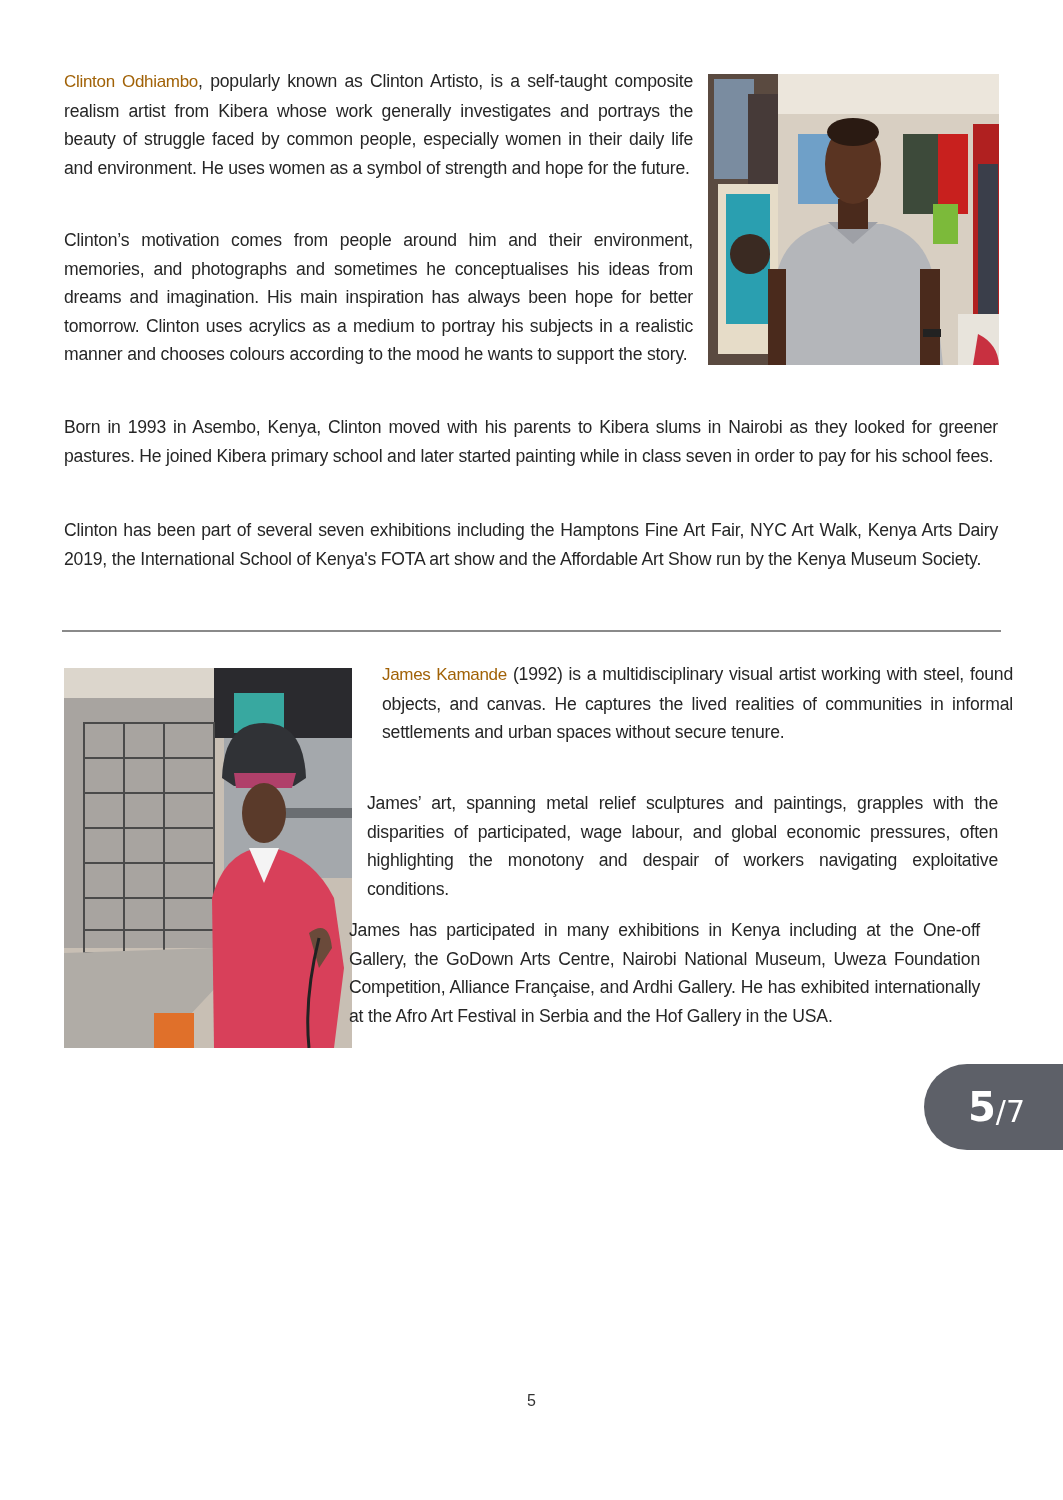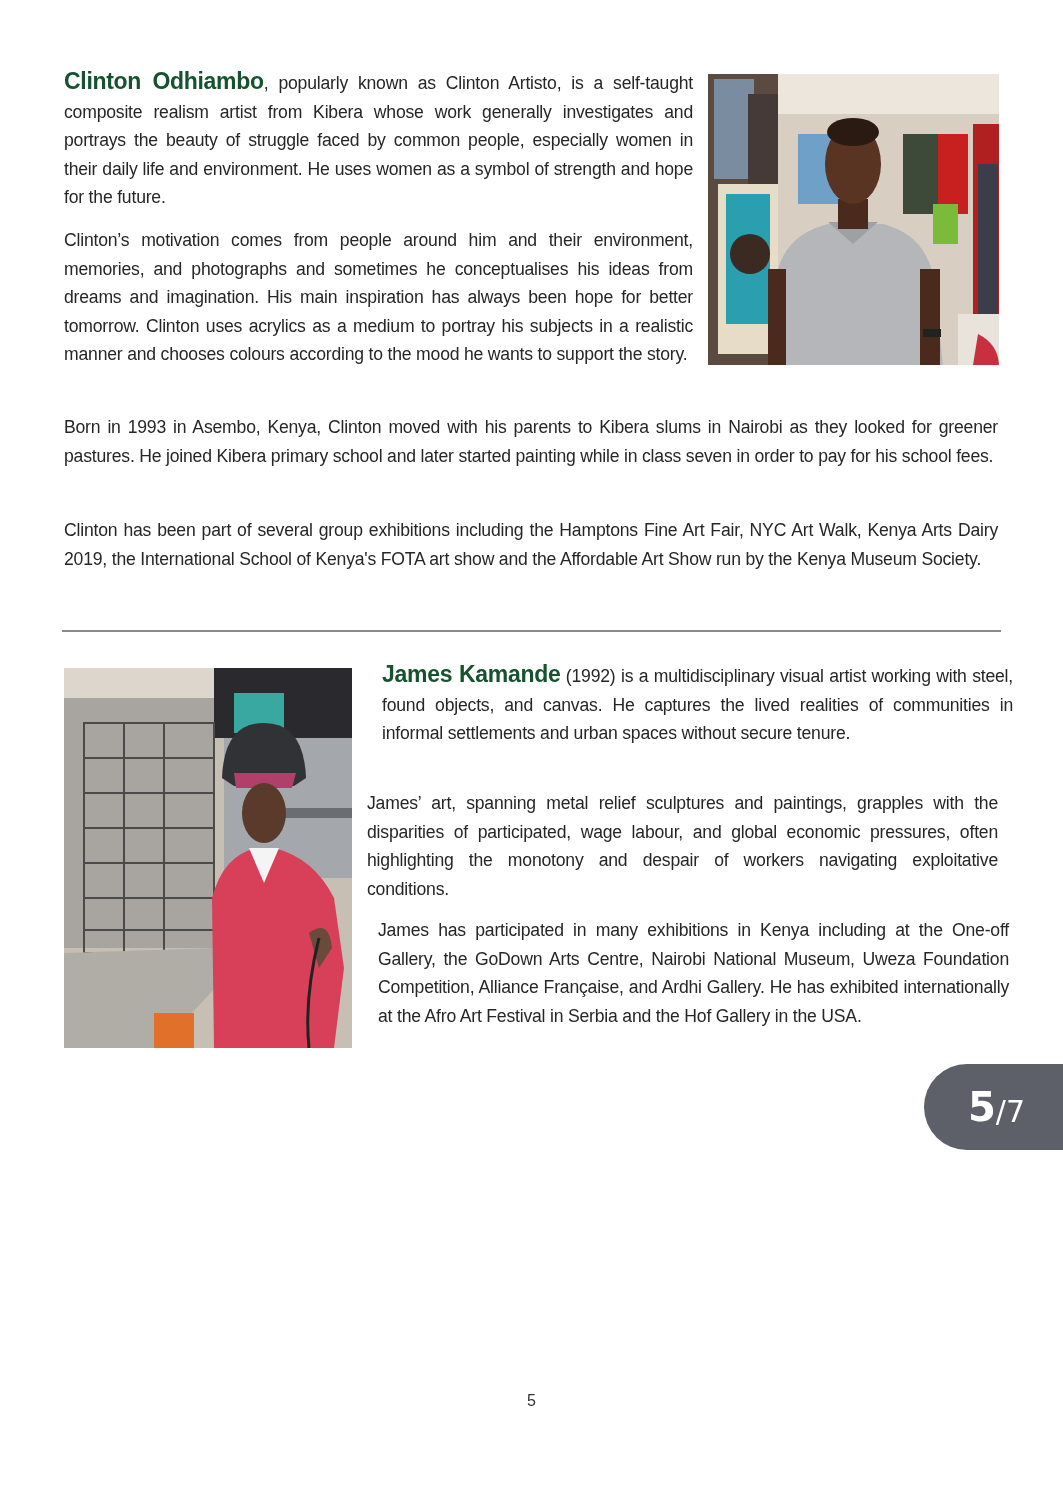--- a/index.html
+++ b/index.html
@@ -5,21 +5,21 @@
   html, body { margin: 0; padding: 0; background: #ffffff; }
   body {
     width: 1063px; height: 1500px; position: relative; overflow: hidden;
     font-family: "Liberation Sans", sans-serif; color: #1f1f1f;
   }
   .para {
     position: absolute; margin: 0;
     font-size: 17.6px; line-height: 28.6px; color: #262626;
     text-align: justify; letter-spacing: -0.2px;
   }
-  .para b { font-weight: bold; color: #14532d; font-size: 23px; letter-spacing: -0.3px; }
+  .para b { font-weight: normal; color: #a16207; font-size: 17px; letter-spacing: -0.3px; }
 
   .photo { position: absolute; overflow: hidden; }
 
   .divider {
     position: absolute; left: 62px; top: 630px; width: 939px; height: 2px;
     background: #8a8a8a;
   }
 
   .page-badge {
     position: absolute; left: 924px; top: 1064px; width: 139px; height: 86px;
@@ -66,21 +66,21 @@
     <rect x="212" y="195" width="20" height="96" fill="#4a2a1c"></rect>
     <rect x="215" y="255" width="18" height="8" fill="#222"></rect>
     <rect x="130" y="125" width="30" height="30" fill="#4a2a1c"></rect>
     <ellipse cx="145" cy="90" rx="28" ry="40" fill="#5a3422"></ellipse>
     <ellipse cx="145" cy="58" rx="26" ry="14" fill="#2a1a12"></ellipse>
   </svg>
 </div>
 
 <p class="para" style="left:64px; top:413px; width:934px;">Born in 1993 in Asembo, Kenya, Clinton moved with his parents to Kibera slums in Nairobi as they looked for greener pastures. He joined Kibera primary school and later started painting while in class seven in order to pay for his school fees.</p>
 
-<p class="para" style="left:64px; top:516px; width:934px;">Clinton has been part of several group exhibitions including the Hamptons Fine Art Fair, NYC Art Walk, Kenya Arts Dairy 2019, the International School of Kenya's FOTA art show and the Affordable Art Show run by the Kenya Museum Society.</p>
+<p class="para" style="left:64px; top:516px; width:934px;">Clinton has been part of several seven exhibitions including the Hamptons Fine Art Fair, NYC Art Walk, Kenya Arts Dairy 2019, the International School of Kenya's FOTA art show and the Affordable Art Show run by the Kenya Museum Society.</p>
 
 <div class="divider"></div>
 
 <div class="photo" style="left:64px; top:668px; width:288px; height:380px;">
   <svg width="288" height="380" viewBox="0 0 288 380">
     <rect width="288" height="380" fill="#c8bfb4"></rect>
     <rect x="0" y="0" width="288" height="30" fill="#dcd6cc"></rect>
     <rect x="150" y="0" width="138" height="70" fill="#2a2a2e"></rect>
     <rect x="160" y="70" width="128" height="140" fill="#a4a8ac"></rect>
     <rect x="190" y="140" width="98" height="10" fill="#6a6e72"></rect>
@@ -106,20 +106,20 @@
     <path d="M185 180 L200 215 L215 180 Z" fill="#f4f4f4"></path>
     <path d="M245 265 Q265 250 268 280 L255 300 Z" fill="#6a4a3a"></path>
     <path d="M255 270 Q240 330 245 380" stroke="#222" stroke-width="3" fill="none"></path>
   </svg>
 </div>
 
 <p class="para" style="left:382px; top:660px; width:631px;"><b>James Kamande</b><span> (1992) is a multidisciplinary visual artist working with steel, found objects, and canvas. He captures the lived realities of communities in informal settlements and urban spaces without secure tenure.</span></p>
 
 <p class="para" style="left:367px; top:789px; width:631px;">James’ art, spanning metal relief sculptures and paintings, grapples with the disparities of participated, wage labour, and global economic pressures, often highlighting the monotony and despair of workers navigating exploitative conditions.</p>
 
-<p class="para" style="left:378px; top:916px; width:631px;">James has participated in many exhibitions in Kenya including at the One-off Gallery, the GoDown Arts Centre, Nairobi National Museum, Uweza Foundation Competition, Alliance Française, and Ardhi Gallery. He has exhibited internationally at the Afro Art Festival in Serbia and the Hof Gallery in the USA.</p>
+<p class="para" style="left:349px; top:916px; width:631px;">James has participated in many exhibitions in Kenya including at the One-off Gallery, the GoDown Arts Centre, Nairobi National Museum, Uweza Foundation Competition, Alliance Française, and Ardhi Gallery. He has exhibited internationally at the Afro Art Festival in Serbia and the Hof Gallery in the USA.</p>
 
 <div class="page-badge">
   <span class="big">5</span>
   <span class="small">/7</span>
 </div>
 
 <div class="page-number">5</div>
 
 </body></html>

